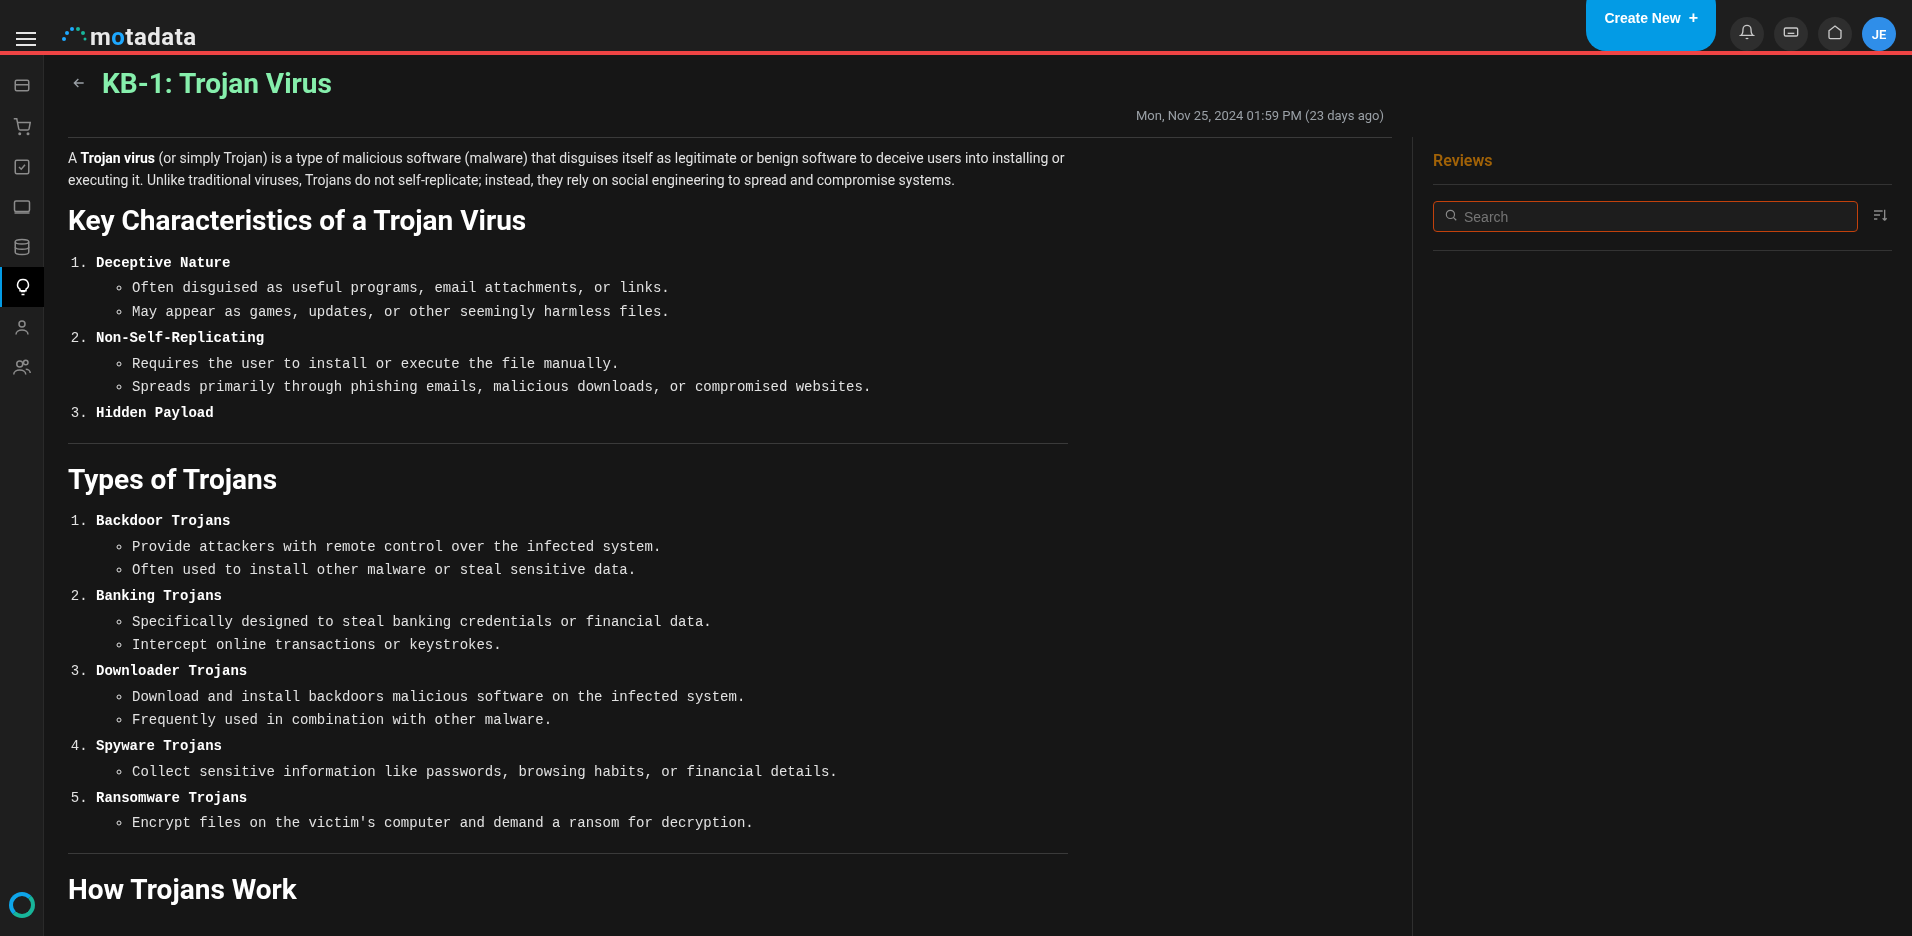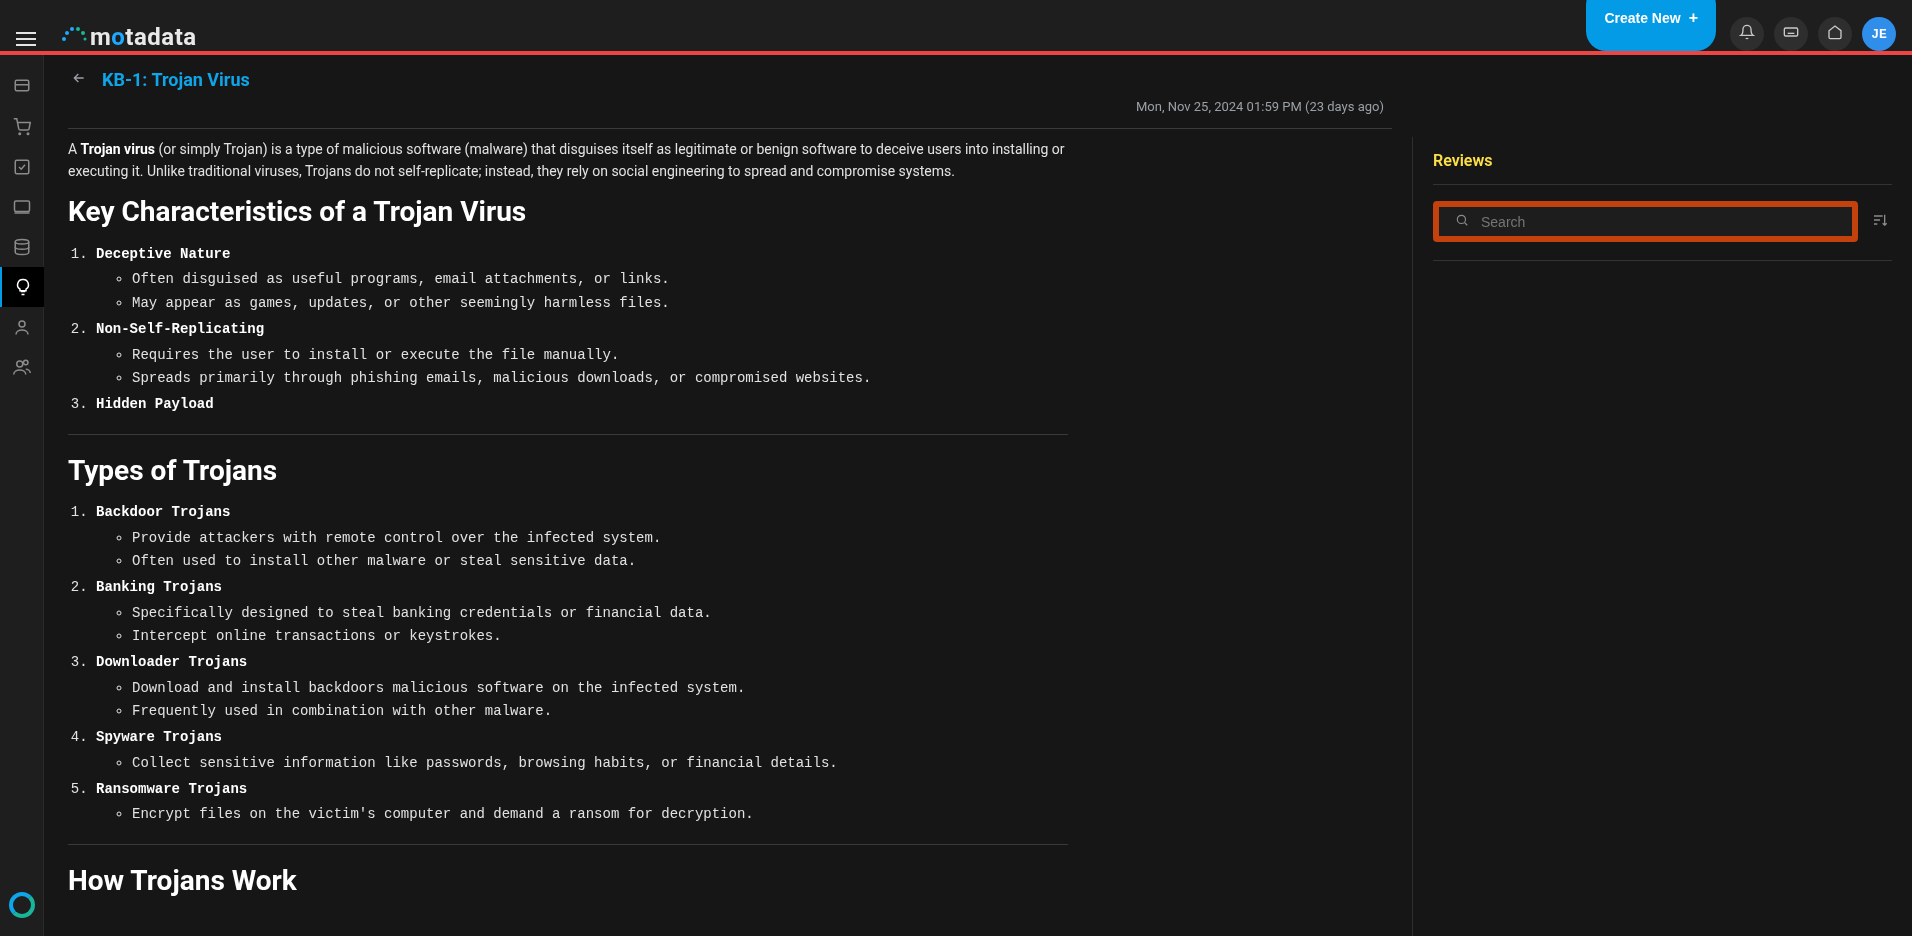--- a/index.html
+++ b/index.html
@@ -48,21 +48,21 @@
   }
   .create-btn .plus { font-size:16px; font-weight:700; }
   .top-icon-btn {
     width:34px; height:34px; border-radius:50%;
     background:#2e2e2e; display:flex; align-items:center; justify-content:center;
     margin-right:10px; cursor:pointer; color:#c9c9c9; font-size:15px;
   }
   .avatar {
     width:34px; height:34px; border-radius:50%;
     background:#2f8ee9; color:#fff; font-weight:600; font-size:13px;
-    display:flex; align-items:center; justify-content:center; cursor:pointer;font-family:Liberation Mono, monospace;
+    display:flex; align-items:center; justify-content:center; cursor:pointer;
   }
 
   
   .left-nav {
     position:absolute; top:55px; left:0; bottom:0; width:44px;
     background:#1e1e1e; border-right:1px solid #2a2a2a;
     display:flex; flex-direction:column; align-items:center; padding-top:12px;
   }
   .nav-item {
     width:44px; height:40px; display:flex; align-items:center; justify-content:center;
@@ -78,21 +78,21 @@
   
   .main {
     position:absolute; left:44px; right:0; top:55px; bottom:0;
     display:flex; background:#161616;
   }
   .content-col {
     flex:1; min-width:0; padding: 12px 20px 0 24px; overflow-y:auto;
   }
   .title-row { display:flex; align-items:center; gap:12px; }
   .back-arrow { color:#9aa0a6; font-size:20px; cursor:pointer; }
-  .kb-title { color:#0ea5e9; font-size:18px; font-weight:700; }
+  .kb-title { color:#86efac; font-size:28px; font-weight:700; }
   .timestamp-row { text-align:right; color:#9aa0a6; font-size:13px; margin-top:8px; padding-right: 8px;}
   .print-btn {
     position:absolute; top:65px; right:8px;
     width:34px; height:34px; border-radius:6px; background:#2e2e2e;
     display:flex; align-items:center; justify-content:center; color:#c9c9c9;
     cursor:pointer; font-size:16px;
   }
 
   hr.sep { border:none; border-top:1px solid #3a3a3a; margin: 14px 0 10px; }
   hr.sep2 { border:none; border-top:1px solid #3a3a3a; margin: 18px 0 14px; }
@@ -105,26 +105,26 @@
   .article ol > li > .li-head { font-weight:700; color:#fff; }
   .article ul { list-style: circle; padding-left: 36px; margin: 4px 0; }
   .article ul li { margin: 2px 0; }
   .bold { font-weight:700; color:#fff; }
 
   
   .right-col {
     width: 500px; border-left:1px solid #2f2f2f; padding: 14px 20px;
     margin-top: 82px;
   }
-  .right-col h3 { color:#fde047; font-size:16px; font-weight:600; margin-bottom:14px; }
+  .right-col h3 { color:#a16207; font-size:16px; font-weight:600; margin-bottom:14px; }
   .right-col hr { border:none; border-top:1px solid #333; margin: 10px 0 16px; }
   .search-row { display:flex; gap:10px; align-items:center; }
   .search-wrap {
-    flex:1; display:flex; align-items:center; gap:12px;
-    border:6px solid #c2410c; border-radius:4px; padding:6px 16px;
+    flex:1; display:flex; align-items:center; gap:6px;
+    border:1px solid #c2410c; border-radius:4px; padding:6px 10px;
     background:#1d1d1d;
   }
   .search-wrap input {
     flex:1; background:transparent; border:none; outline:none; color:#cfcfcf;
     font-size:14px;
   }
   .search-icon { color:#8b8b8b; font-size:14px; }
   .sort-btn { color:#8b8b8b; font-size:16px; cursor:pointer; padding:4px; }
   .right-col hr.under { margin-top: 18px; }
 

